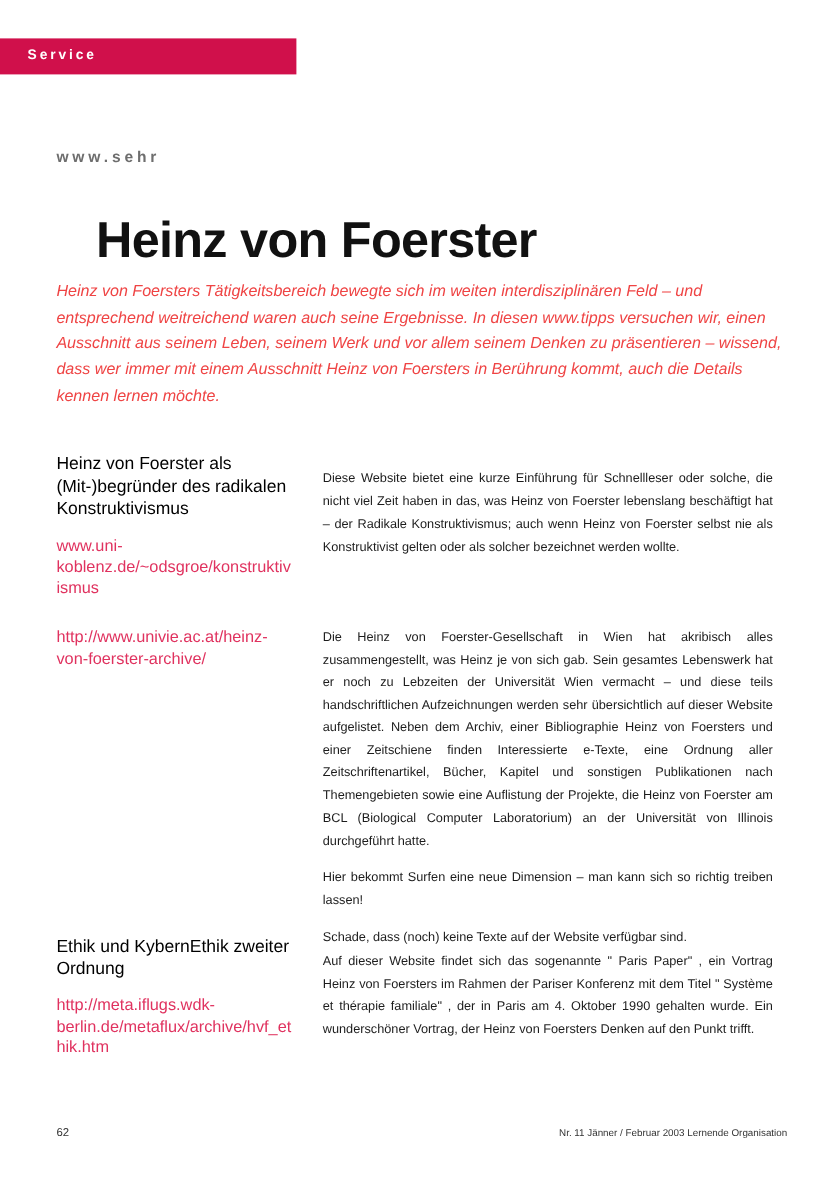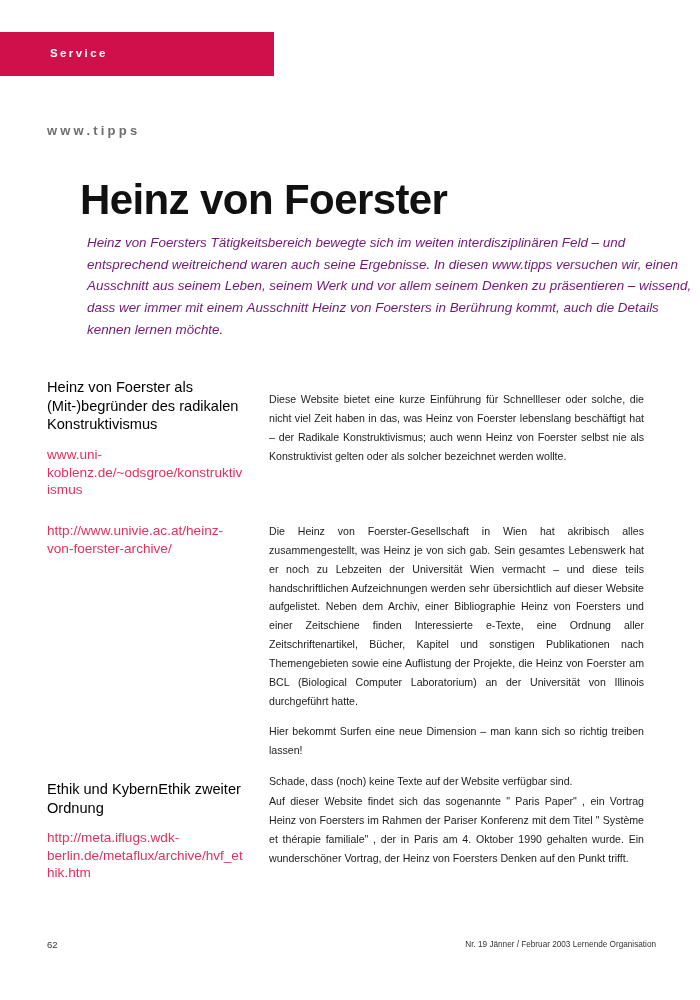--- a/index.html
+++ b/index.html
@@ -20,25 +20,24 @@
     width: 700px;
     height: 1000px;
   }
 
   
   .service-banner {
     position: absolute;
     left: 0;
     top: 32px;
     width: 247px;
-    height: 44px;
+    height: 30px;
     background: #d0104b;
     display: flex;
     align-items: center;
-    padding-left: 27px;
   }
   .service-banner-label {
     color: #ffffff;
     font-size: 11.5px;
     font-weight: bold;
     letter-spacing: 2.4px;
     padding-left: 23px;
     line-height: 1;
   }
 
@@ -68,23 +67,22 @@
 
   
   .intro {
     position: absolute;
     left: 47px;
     top: 232px;
     width: 609px;
     font-size: 13.4px;
     font-style: italic;
     line-height: 1.62;
-    color: #701a75;
+    color: #ef4444;
     text-align: left;
-    margin-left: 40px;
   }
 
   
   .entry {
     position: absolute;
     left: 0;
     width: 700px;
   }
   .entry-left {
     position: absolute;
@@ -150,21 +148,21 @@
 </style>
 </head>
 <body>
 
 <div class="page">
 
   <div class="service-banner">
     <span class="service-banner-label">Service</span>
   </div>
 
-  <div class="kicker">www.tipps</div>
+  <div class="kicker">www.sehr</div>
 
   <h1 class="page-title">Heinz von Foerster</h1>
 
   <div class="intro">Heinz von Foersters Tätigkeitsbereich bewegte sich im weiten interdisziplinären Feld – und entsprechend weitreichend waren auch seine Ergebnisse. In diesen www.tipps versuchen wir, einen Ausschnitt aus seinem Leben, seinem Werk und vor allem seinem Denken zu präsentieren – wissend, dass wer immer mit einem Ausschnitt Heinz von Foersters in Berührung kommt, auch die Details kennen lernen möchte.</div>
 
   <div class="entry" id="entry-0">
     <div class="entry-left">
       <div class="entry-heading">Heinz von Foerster als (Mit-)begründer des radikalen Konstruktivismus</div>
       <div class="entry-url">www.uni-koblenz.de/~odsgroe/konstruktivismus</div>
     </div>
@@ -189,15 +187,15 @@
       <div class="entry-heading">Ethik und KybernEthik zweiter Ordnung</div>
       <div class="entry-url">http://meta.iflugs.wdk-berlin.de/metaflux/archive/hvf_ethik.htm</div>
     </div>
     <div class="entry-right">
       <p>Auf dieser Website findet sich das sogenannte " Paris Paper" , ein Vortrag Heinz von Foersters im Rahmen der Pariser Konferenz mit dem Titel " Système et thérapie familiale" , der in Paris am 4. Oktober 1990 gehalten wurde. Ein wunderschöner Vortrag, der Heinz von Foersters Denken auf den Punkt trifft.</p>
     </div>
   </div>
 
   <div class="footer-rule"></div>
   <div class="footer-page-number">62</div>
-  <div class="footer-issue">Nr. 19 Jänner / Februar 2003 Lernende Organisation</div>
+  <div class="footer-issue">Nr. 11 Jänner / Februar 2003 Lernende Organisation</div>
 
 </div>
 
 </body></html>

